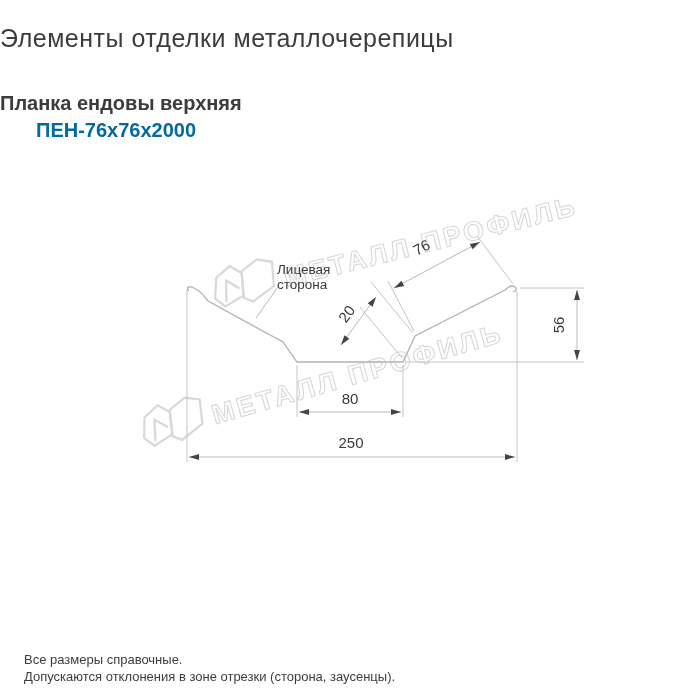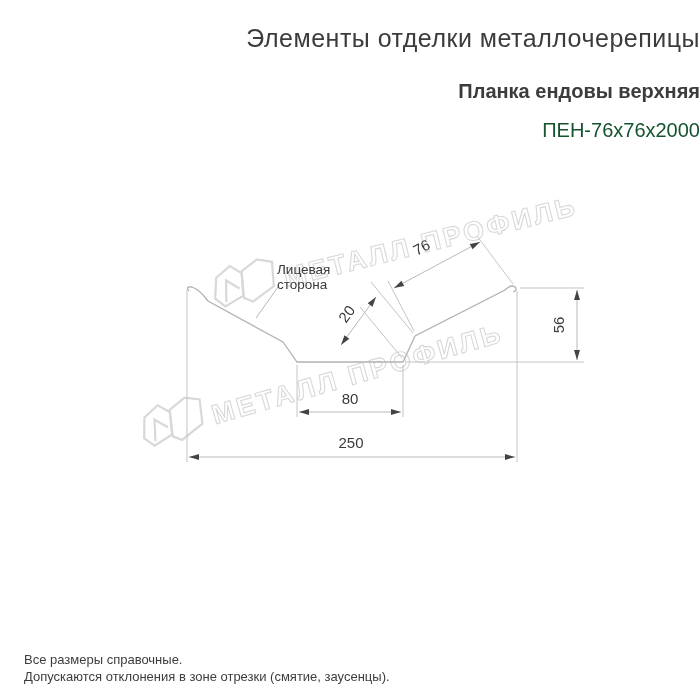--- a/index.html
+++ b/index.html
@@ -1,24 +1,24 @@
 <!DOCTYPE html>
 <html><head>
 <meta charset="utf-8">
 <style>
   html,body{margin:0;padding:0;}
   body{
     width:700px;height:700px;position:relative;background:#ffffff;
     font-family:"Liberation Sans","DejaVu Sans",sans-serif;
     overflow:hidden;color:#3a3a3a;
   }
-  .hdr{position:absolute;left:0;right:0;text-align:right;white-space:nowrap;}
+  .hdr{position:absolute;left:0;right:0;text-align:left;white-space:nowrap;}
   #title{top:24px;font-size:25px;font-weight:normal;color:#3c3c3c;letter-spacing:0.5px;}
-  #subtitle{top:80px;font-size:20px;font-weight:bold;color:#3c3c3c;}
-  #model{top:119px;font-size:20px;font-weight:normal;color:#14532d;}
+  #subtitle{top:92px;font-size:20px;font-weight:bold;color:#3c3c3c;}
+  #model{top:119px;font-size:20px;font-weight:bold;color:#0369a1;padding-left:36px;}
   #drawing-svg{position:absolute;left:0;top:0;}
   .footer-line{position:absolute;left:24px;font-size:13px;color:#3d3d3d;white-space:nowrap;}
   #footer1{top:652px;}
   #footer2{top:669px;}
   .dim-text{font-size:15px;fill:#3a3a3a;}
   .lbl-text{font-size:13.5px;fill:#3a3a3a;}
   .wm-text{font-size:27px;font-weight:bold;letter-spacing:3px;fill:none;stroke:#b2b2b2;stroke-width:1.1px;}
 </style>
 </head>
 <body>
@@ -93,13 +93,13 @@
   </g>
 
   <g>
     <line x1="256" y1="318" x2="278" y2="287" stroke="#b8b8b8" stroke-width="1"></line>
     <text class="lbl-text" x="277" y="274">Лицевая</text>
     <text class="lbl-text" x="277" y="289">сторона</text>
   </g>
 </svg>
 
 <div class="footer-line" id="footer1">Все размеры справочные.</div>
-<div class="footer-line" id="footer2">Допускаются отклонения в зоне отрезки (смятие, заусенцы).</div>
+<div class="footer-line" id="footer2">Допускаются отклонения в зоне отрезки (сторона, заусенцы).</div>
 
 </body></html>

